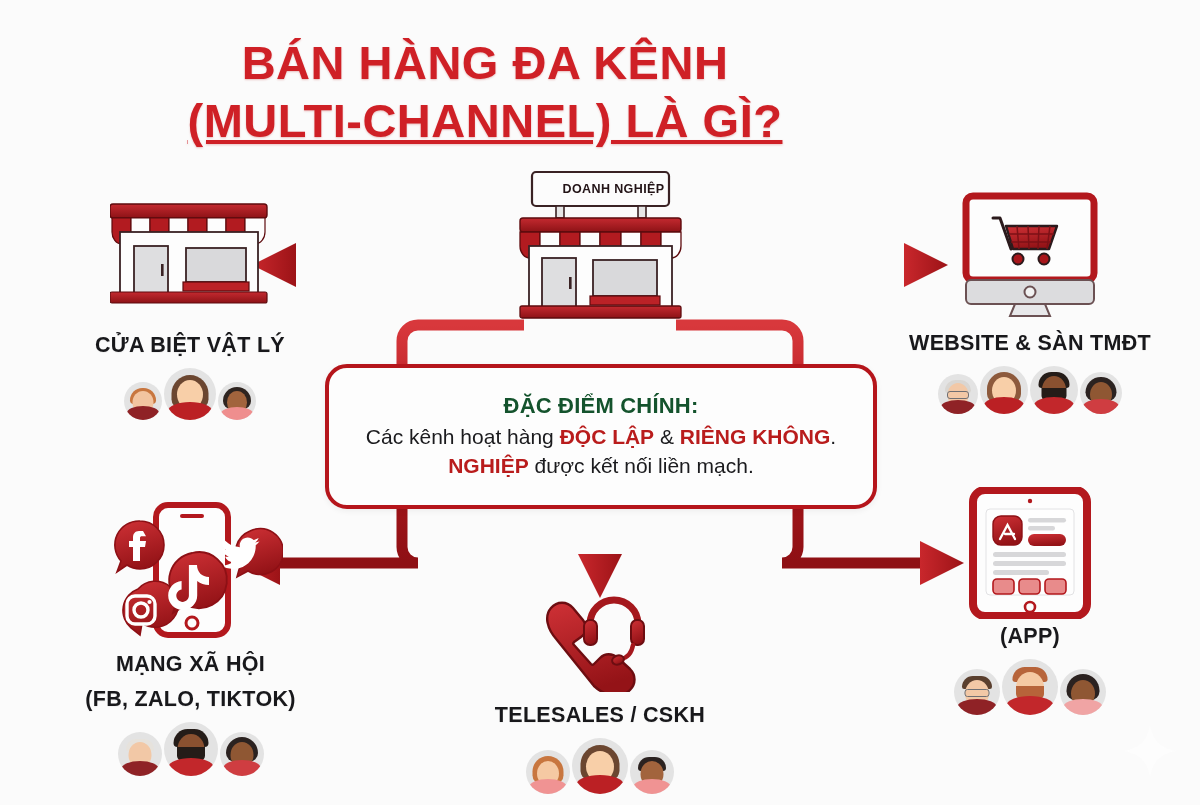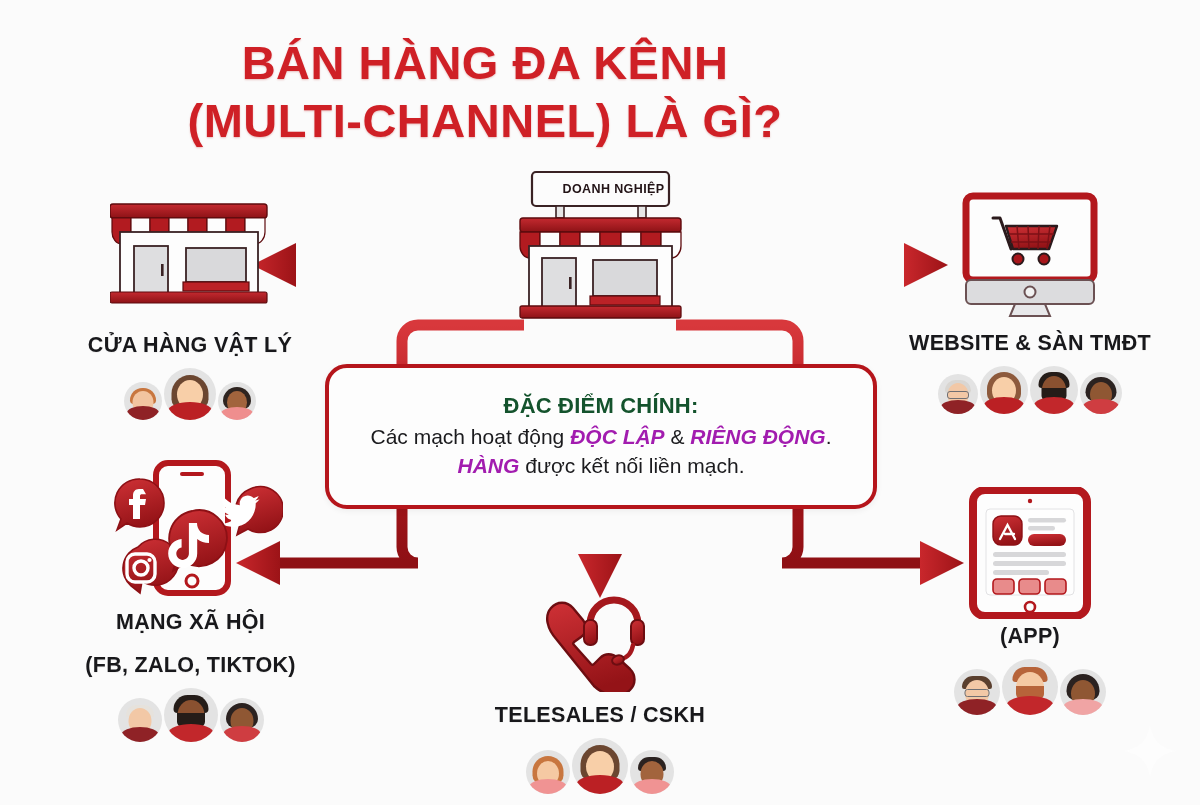--- a/index.html
+++ b/index.html
@@ -11,42 +11,42 @@
     overflow:hidden;position:relative;
   }
   #stage{position:relative;width:1200px;height:805px;background:#fbfbfb;}
 
   
   .title{
     position:absolute;left:0;top:34px;width:970px;text-align:center;
     color:#cf2026;font-weight:bold;font-size:47px;line-height:58px;
     letter-spacing:.5px;text-shadow:0 1px 2px rgba(180,20,20,.25);
   }
-  .title .l2{display:block;}
+  .title .l2{display:block;text-decoration:underline;}
 
   
   #wires{position:absolute;left:0;top:0;width:1200px;height:805px;}
 
   
   .callout{
     position:absolute;left:325px;top:364px;width:552px;height:145px;
     background:#fdfdfd;border:4px solid #b5151b;border-radius:22px;
     box-sizing:border-box;z-index:5;
     box-shadow:0 2px 6px rgba(0,0,0,.06);
     display:flex;flex-direction:column;align-items:center;justify-content:center;
   }
   .callout .hd{
     font-weight:bold;font-size:22px;color:#14532d;letter-spacing:.2px;
     margin-bottom:3px;
   }
   .callout .ln{
     font-size:21px;color:#1b1b1e;line-height:29px;text-align:center;
     white-space:nowrap;
   }
-  .callout b{font-weight:bold;color:#a21caf;font-style:italic;}
+  .callout b{font-weight:bold;color:#b91c1c;}
 
   
   .node{position:absolute;text-align:center;}
   .node .art{position:relative;margin:0 auto;}
   .node .lbl{
     font-weight:bold;color:#18181b;font-size:21.5px;line-height:27px;
     letter-spacing:.3px;white-space:nowrap;margin-top:6px;
     text-shadow:0 1px 1px rgba(0,0,0,.05);
   }
   .avatars{display:flex;align-items:flex-end;justify-content:center;gap:2px;margin-top:9px;}
@@ -55,21 +55,21 @@
   .av .head{position:absolute;border-radius:50%;left:50%;transform:translateX(-50%);}
   .av .hair{position:absolute;left:50%;transform:translateX(-50%);}
   .av .body{position:absolute;left:50%;transform:translateX(-50%);border-radius:50% 50% 0 0;bottom:0;}
   .av .beard{position:absolute;left:50%;transform:translateX(-50%);border-radius:0 0 50% 50%;}
   .av .glass{position:absolute;left:50%;transform:translateX(-50%);
              border:1.5px solid #6f6f73;border-radius:3px;height:6px;}
 
   
   #node-store    {left:55px;  top:192px; width:270px;}
   #node-web      {left:880px; top:192px; width:300px;}
-  #node-social   {left:48px;  top:459px; width:285px;}
+  #node-social   {left:48px;  top:501px; width:285px;}
   #node-tele     {left:450px; top:592px; width:300px;}
   #node-app      {left:880px; top:487px; width:300px;}
 
   
   .wm{
     position:absolute;right:22px;bottom:26px;width:56px;height:56px;opacity:.55;
   }
 </style>
 </head>
 <body>
@@ -154,22 +154,22 @@
     </g>
   </svg>
 
   <div style="position:absolute;left:532px;top:177px;width:163px;height:24px;
               display:flex;align-items:center;justify-content:center;z-index:6;">
     <span style="font-size:12.5px;font-weight:bold;color:#231417;letter-spacing:.4px;">DOANH NGHIỆP</span>
   </div>
 
   <div class="callout">
     <div class="hd">ĐẶC ĐIỂM CHÍNH:</div>
-    <div class="ln"><span>Các mạch hoạt động </span><b>ĐỘC LẬP</b><span> &amp; </span><b>RIÊNG ĐỘNG</b><span>.</span></div>
-    <div class="ln"><b>HÀNG</b><span> được kết nối liền mạch.</span></div>
+    <div class="ln"><span>Các kênh hoạt hàng </span><b>ĐỘC LẬP</b><span> &amp; </span><b>RIÊNG KHÔNG</b><span>.</span></div>
+    <div class="ln"><b>NGHIỆP</b><span> được kết nối liền mạch.</span></div>
   </div>
 
   <div class="node" id="node-store">
     <div class="art">
       <svg width="160" height="130" viewBox="0 0 160 130">
         <g stroke="#3a2224" stroke-width="1.8">
           <rect x="0" y="12" width="157" height="14" rx="3" fill="url(#gAwn)" stroke="#5e0b0e" stroke-width="1.4"></rect>
           <g stroke="#5e0b0e" stroke-width="1.2">
             <path d="M2,26 h19 v14 a9.5,12 0 0 1 -19,0 z" fill="#b21b20"></path>
             <path d="M21,26 h19 v14 a9.5,12 0 0 1 -19,0 z" fill="#fdfdfd"></path>
@@ -182,21 +182,21 @@
           </g>
           <rect x="10" y="40" width="138" height="62" fill="#fdfdfd"></rect>
           <rect x="24" y="54" width="34" height="48" fill="#dedee0"></rect>
           <rect x="76" y="56" width="60" height="34" fill="#d9d9db"></rect>
         </g>
         <rect x="51" y="72" width="2.6" height="12" fill="#3a2224"></rect>
         <rect x="73" y="90" width="66" height="9" fill="#bb2227" stroke="#5e0b0e" stroke-width="1.2"></rect>
         <rect x="0" y="100" width="157" height="11" rx="2" fill="url(#gAwn)" stroke="#5e0b0e" stroke-width="1.2"></rect>
       </svg>
     </div>
-    <div class="lbl">CỬA HÀNG VẬT LÝ</div>
+    <div class="lbl">CỬA BIỆT VẬT LÝ</div>
     <div class="avatars">
       <div class="av" style="width:38px;height:38px;">
         <div class="hair" style="width:26px;height:16px;top:6px;background:#c8763f;border-radius:13px 13px 4px 4px;"></div>
         <div class="head" style="width:21px;height:23px;top:9px;background:#f2c4a0;"></div>
         <div class="body" style="width:32px;height:14px;background:#8f2226;"></div>
       </div>
       <div class="av" style="width:52px;height:52px;">
         <div class="hair" style="width:37px;height:34px;top:7px;background:#6b4630;border-radius:19px 19px 10px 10px;"></div>
         <div class="head" style="width:26px;height:29px;top:12px;background:#f8cfa8;"></div>
         <div class="body" style="width:44px;height:18px;background:#bb2024;"></div>
@@ -285,21 +285,21 @@
           <circle cx="51.5" cy="101" r="2.1" fill="#fff"></circle>
         </g>
 
         <g>
           <path d="M94,52 a28,28 0 1 1 -6,52 l-13,8 l4,-13 a28,28 0 0 1 15,-47 z" fill="url(#gIconRed)" stroke="#8d1015" stroke-width="1.8"></path>
           <path d="M99,64 c0,7 5,12 12,12 v8 c-4.5,0 -8.6,-1.5 -11.8,-4.1 v14.6 c0,8 -6.5,14.5 -14.5,14.5 c-8,0 -14.5,-6.5 -14.5,-14.5 c0,-7.6 5.9,-13.9 13.4,-14.4 v8.3 c-3,.5 -5.3,3.1 -5.3,6.2 c0,3.5 2.8,6.3 6.3,6.3 c3.5,0 6.3,-2.8 6.3,-6.3 V64 z" fill="#fff"></path>
         </g>
       </svg>
     </div>
     <div class="lbl">MẠNG XÃ HỘI</div>
-    <div class="lbl" style="margin-top:16px;">(FB, ZALO, TIKTOK)</div>
+    <div class="lbl" style="margin-top:8px;">(FB, ZALO, TIKTOK)</div>
     <div class="avatars">
       <div class="av" style="width:44px;height:44px;">
         <div class="hair" style="width:28px;height:12px;top:7px;background:#e6e2dc;border-radius:14px 14px 3px 3px;"></div>
         <div class="head" style="width:23px;height:26px;top:10px;background:#f2c8a6;"></div>
         <div class="body" style="width:37px;height:15px;background:#8f2226;"></div>
       </div>
       <div class="av" style="width:54px;height:54px;">
         <div class="hair" style="width:35px;height:18px;top:7px;background:#241c18;border-radius:18px 18px 5px 5px;"></div>
         <div class="head" style="width:27px;height:30px;top:12px;background:#8a5130;"></div>
         <div class="beard" style="width:28px;height:17px;top:25px;background:#241c18;"></div>

